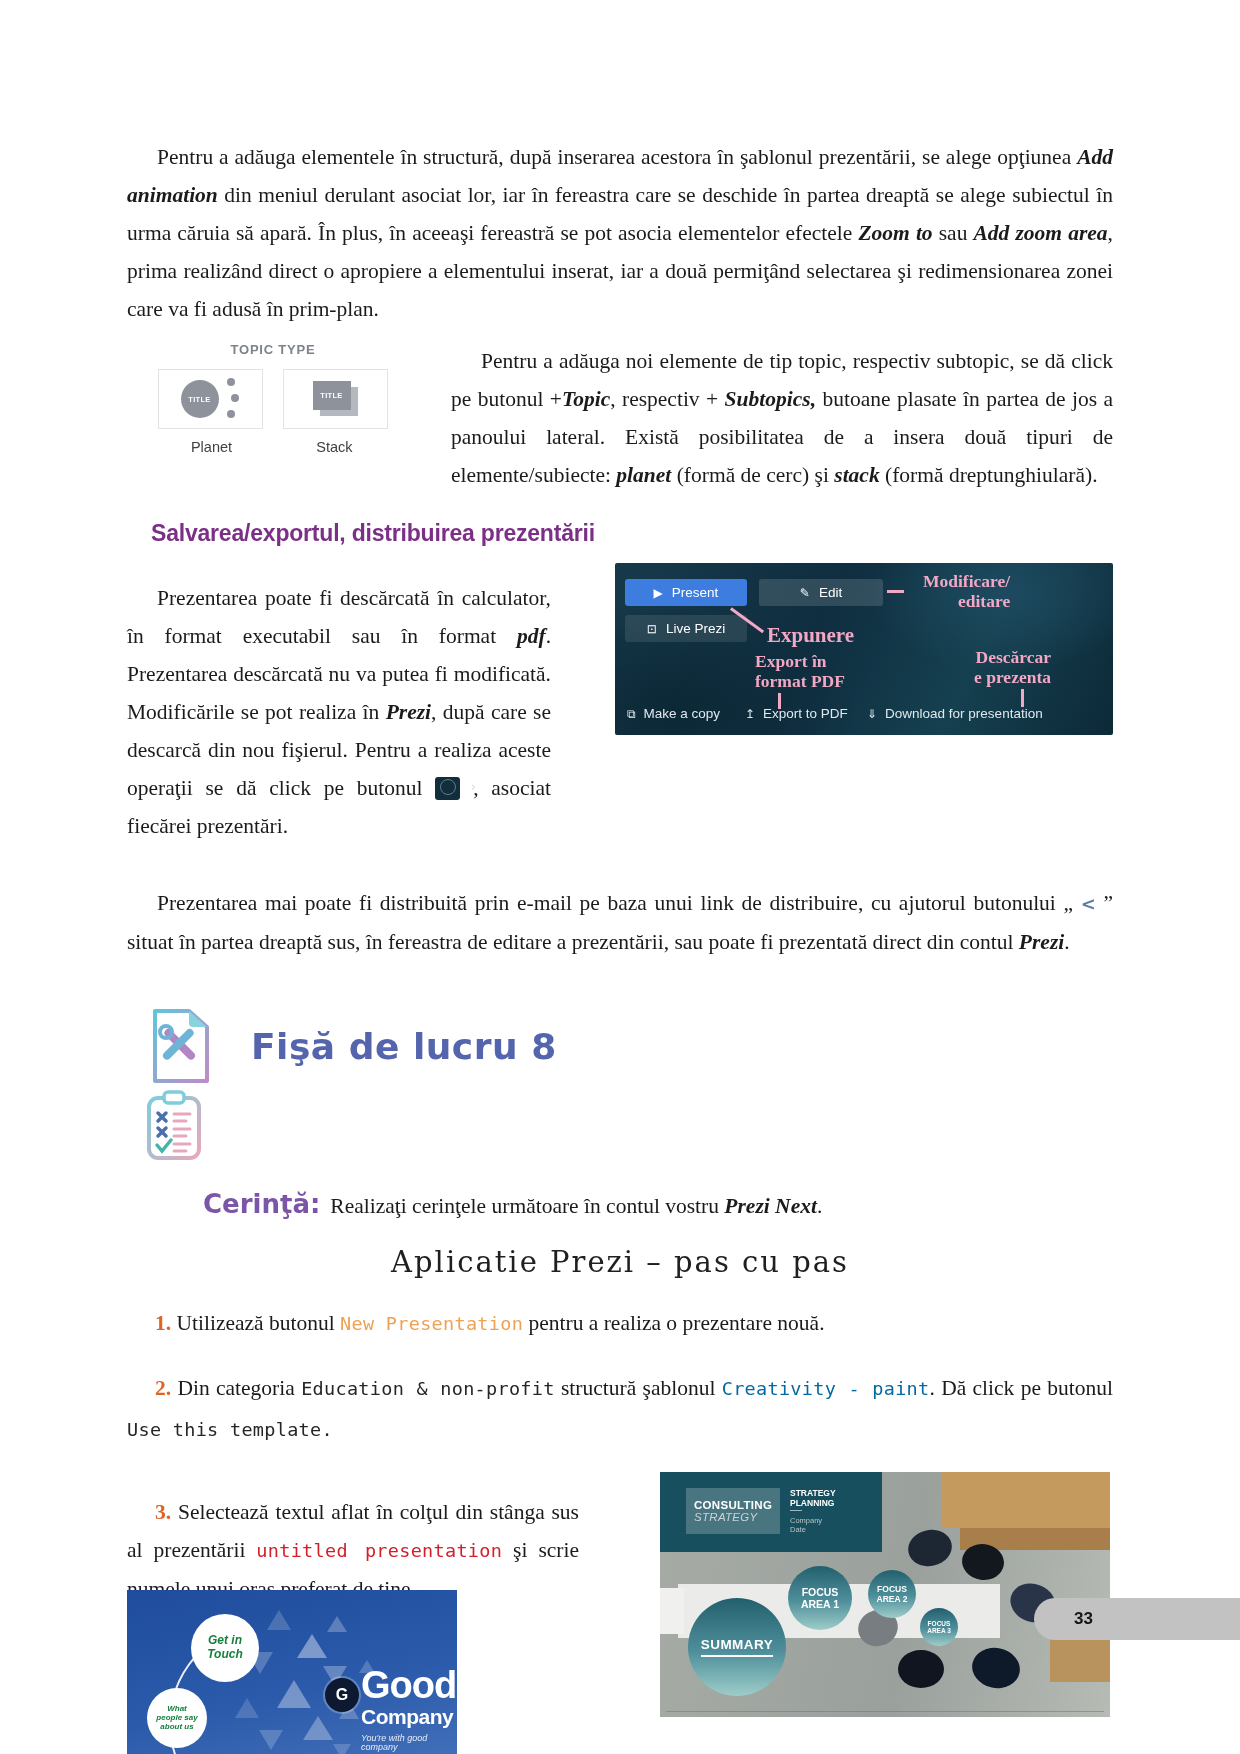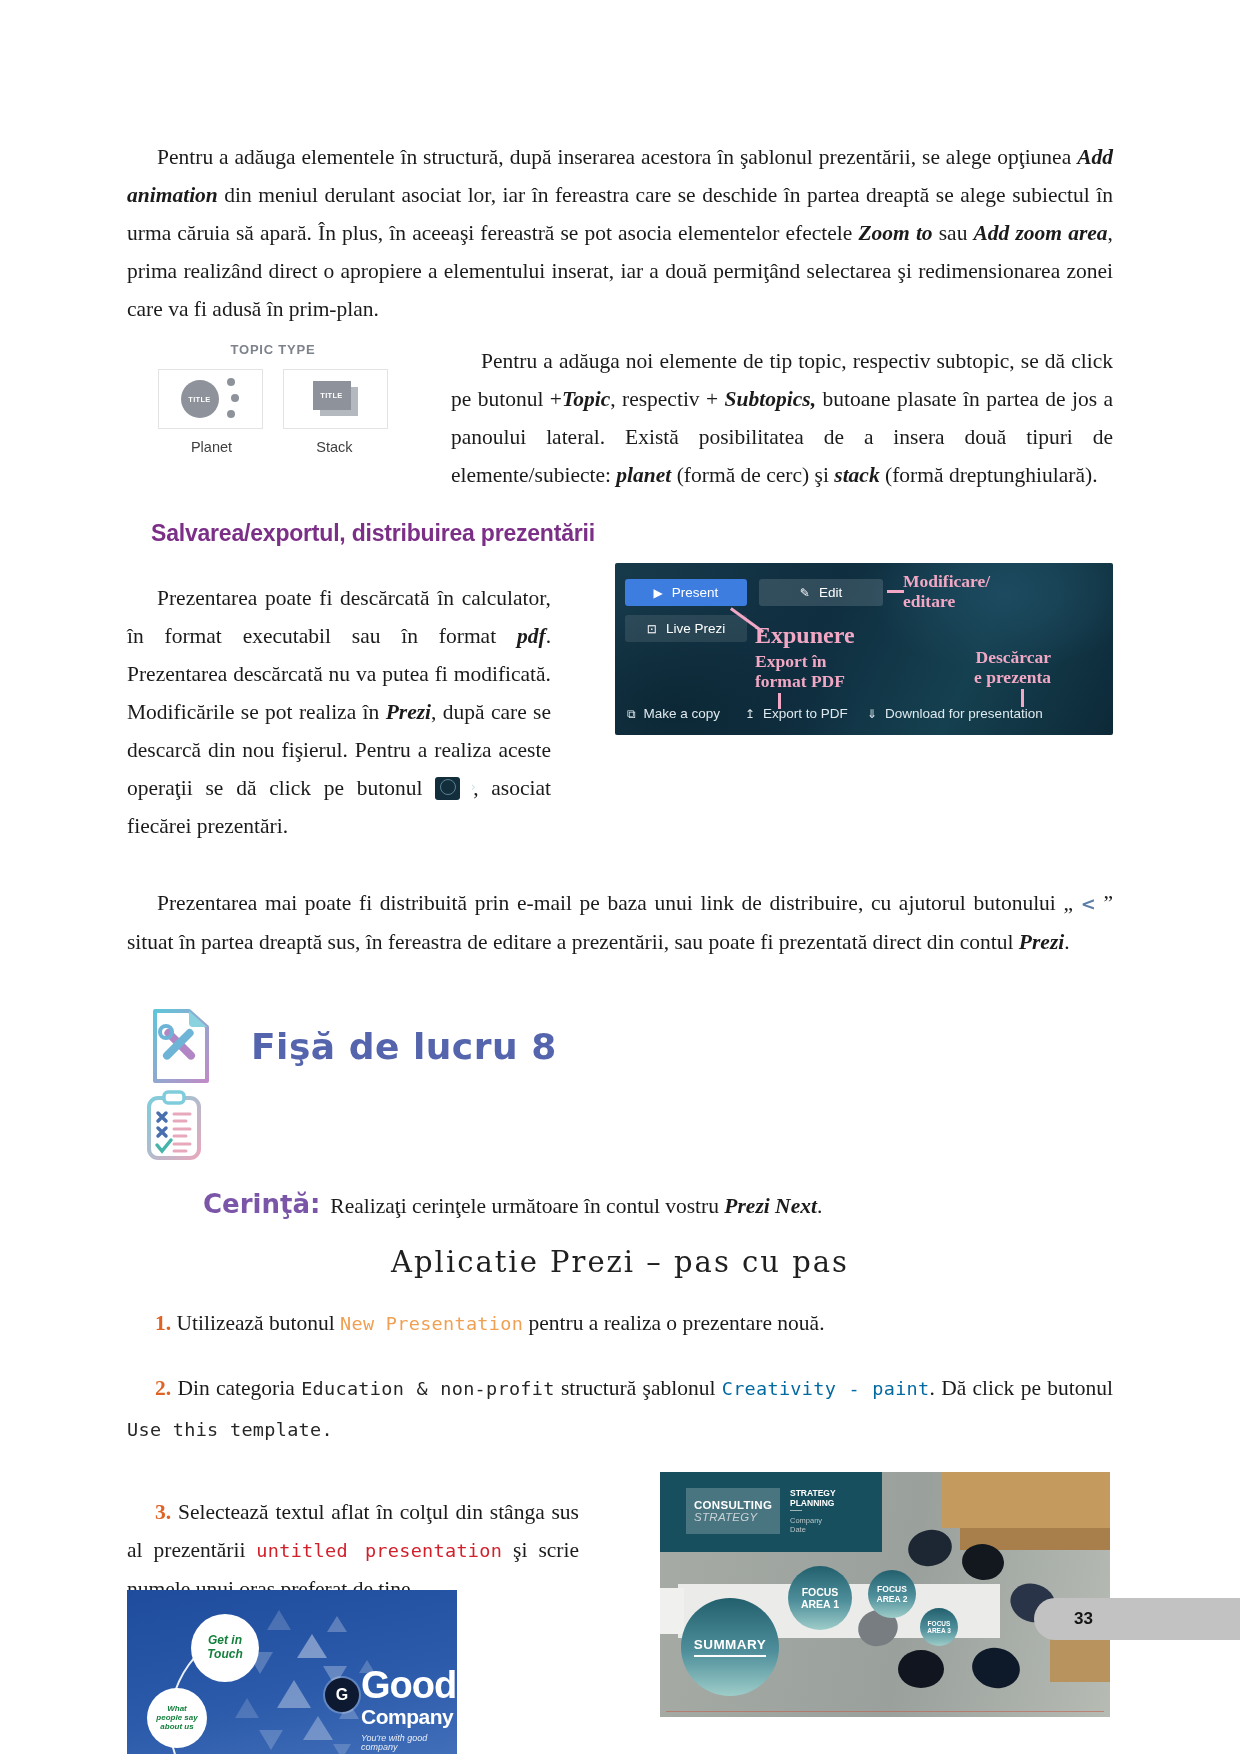--- a/index.html
+++ b/index.html
@@ -181,24 +181,24 @@
         <div class="pz-btn" style="left:144px;top:16px;width:124px;background:rgba(255,255,255,0.14);">
             <span class="pz-ic">✎</span>
             <span>Edit</span>
           </div>
         <div class="pz-btn" style="left:10px;top:52px;width:122px;background:rgba(255,255,255,0.10);">
             <span class="pz-ic">⊡</span>
             <span>Live Prezi</span>
           </div>
 
         <div class="ann-line" style="left:272px;top:27px;width:17px;height:3px;"></div>
-        <div class="ann" style="left:288px;top:8px;">Modificare/
+        <div class="ann" style="left:308px;top:8px;text-align:right;">Modificare/
 editare</div>
         <div class="ann-line" style="left:116px;top:44px;width:40px;height:2.5px;transform:rotate(36deg);transform-origin:left center;"></div>
-        <div class="ann" style="left:140px;top:62px;font-size:24px;">Expunere</div>
+        <div class="ann" style="left:152px;top:62px;font-size:21px;">Expunere</div>
         <div class="ann" style="left:140px;top:88px;">Export în
 format PDF</div>
         <div class="ann-line" style="left:163px;top:130px;width:2.5px;height:16px;"></div>
         <div class="ann" style="left:352px;top:84px;width:84px;text-align:right;">Descărcar
 e prezenta</div>
         <div class="ann-line" style="left:406px;top:126px;width:2.5px;height:18px;"></div>
 
         <div class="pz-act" style="left:12px;bottom:14px;">
             <span class="pz-ic">⧉</span>
             <span>Make a copy</span>
@@ -280,21 +280,21 @@
           <div class="cs-brandbox">
             <span class="cs-brand1">CONSULTING</span>
             <span class="cs-brand2">STRATEGY</span>
           </div>
           <div class="cs-ht" style="white-space:pre-line;">STRATEGY
 PLANNING</div>
           <div class="cs-hd"></div>
           <div class="cs-sub" style="white-space:pre-line;">Company
 Date</div>
         </div>
-        <div class="cs-circle" style="left:21px;top:126px;width:98px;height:98px;font-size:13.5px;letter-spacing:0.5px;"><span style="border-bottom:2px solid #fff;padding-bottom:3px;">SUMMARY</span></div>
+        <div class="cs-circle" style="left:28px;top:126px;width:98px;height:98px;font-size:13.5px;letter-spacing:0.5px;"><span style="border-bottom:2px solid #fff;padding-bottom:3px;">SUMMARY</span></div>
         <div class="cs-circle" style="left:128px;top:94px;width:64px;height:64px;font-size:10.5px;"><span>FOCUS
 AREA 1</span></div>
         <div class="cs-circle" style="left:208px;top:98px;width:48px;height:48px;font-size:8.5px;"><span>FOCUS
 AREA 2</span></div>
         <div class="cs-circle" style="left:260px;top:136px;width:38px;height:38px;font-size:6.5px;"><span>FOCUS
 AREA 3</span></div>
         <div class="cs-redline"></div>
       </div>
 
       <div class="gc">

